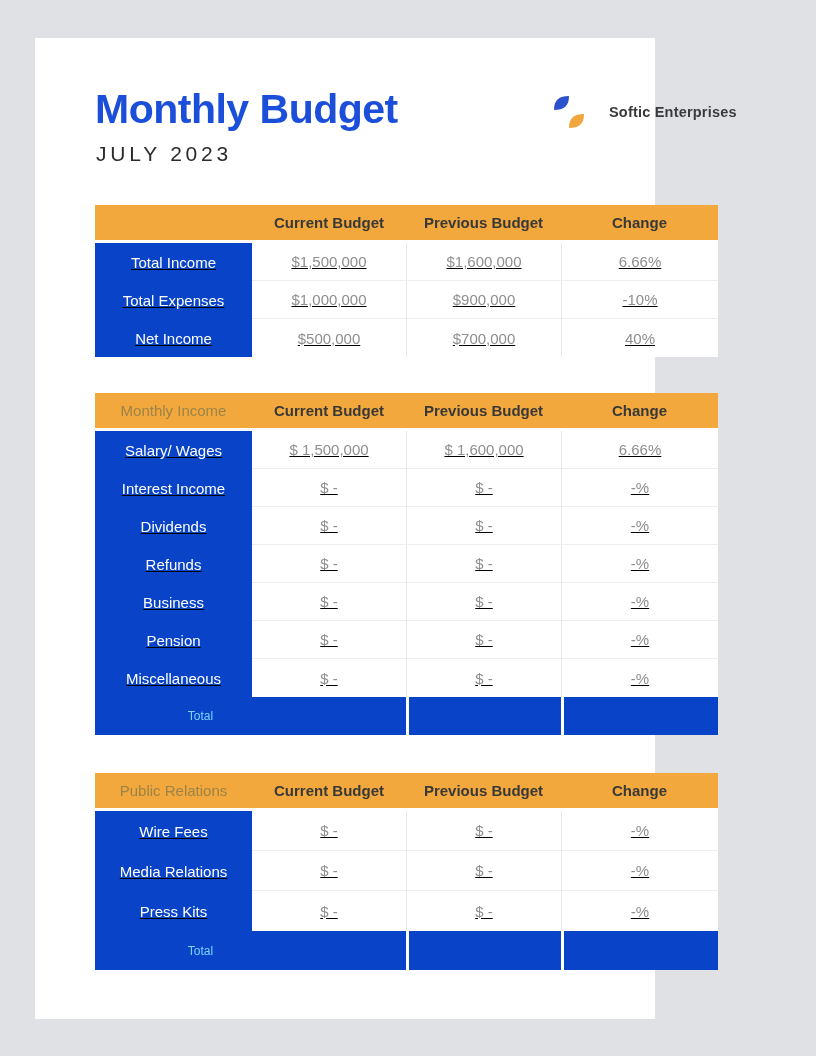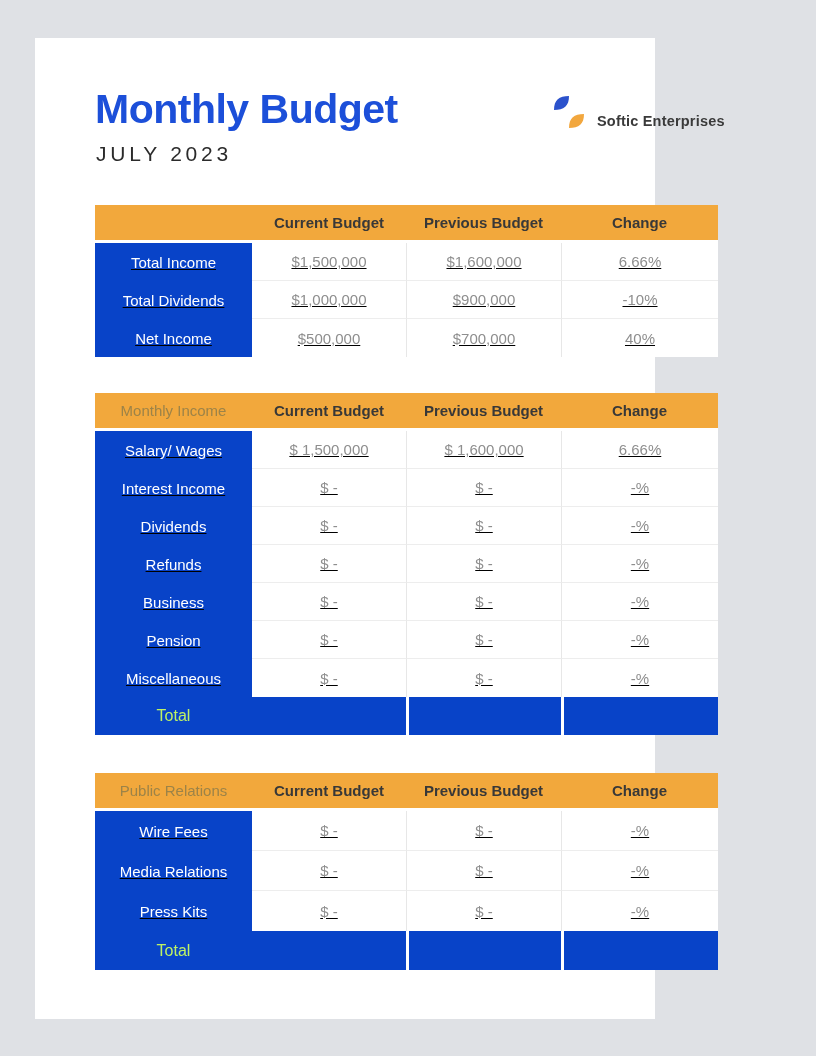--- a/index.html
+++ b/index.html
@@ -41,22 +41,22 @@
     left:61px; top:104px;
     font-size:21px;
     font-weight:400;
     letter-spacing:0.18em;
     color:#2B2B2B;
   }
   .logo{
     position:absolute;
     left:516px; top:57px;
     display:flex;
-    align-items:flex-end;
-    gap:10px;
+    align-items:center;
+    gap:22px;
     width:210px;
   }
   .logo svg{display:block;}
   .leaf-blue{fill:var(--leaf-blue);}
   .leaf-yellow{fill:var(--leaf-yellow);}
   .company-name{
     font-size:14.5px;
     font-weight:700;
     color:#3A3A3A;
     letter-spacing:0.2px;
@@ -115,22 +115,23 @@
     background:var(--blue);
     display:flex;
     align-items:center;
   }
   .total-b1{width:311px;}
   .total-b1 .total-label{
     width:157px;
     display:flex;
     align-items:center;
     justify-content:center;
-    color:#bef264;
-    font-size:16px;
+    color:#7dd3fc;
+    font-size:12px;
+    margin-left:27px;
   }
   .total-b2{width:155px;border-left:3px solid #FFFFFF;}
   .total-b3{width:157px;border-left:3px solid #FFFFFF;}
 </style>
 </head>
 <body>
 
 <div class="sheet">
   <div class="page-title">Monthly Budget</div>
   <div class="page-subtitle">JULY 2023</div>
@@ -155,21 +156,21 @@
         </div>
         <div class="head-gap"></div>
         <div class="tbody">
           <div class="tr">
             <div class="cell c1 rowlabel">Total Income</div>
             <div class="cell c2 td">$1,500,000</div>
             <div class="cell c3 td">$1,600,000</div>
             <div class="cell c4 td">6.66%</div>
           </div>
           <div class="tr">
-            <div class="cell c1 rowlabel">Total Dividends</div>
+            <div class="cell c1 rowlabel">Total Expenses</div>
             <div class="cell c2 td">$1,000,000</div>
             <div class="cell c3 td">$900,000</div>
             <div class="cell c4 td">-10%</div>
           </div>
           <div class="tr">
             <div class="cell c1 rowlabel">Net Income</div>
             <div class="cell c2 td">$500,000</div>
             <div class="cell c3 td">$700,000</div>
             <div class="cell c4 td">40%</div>
           </div>

